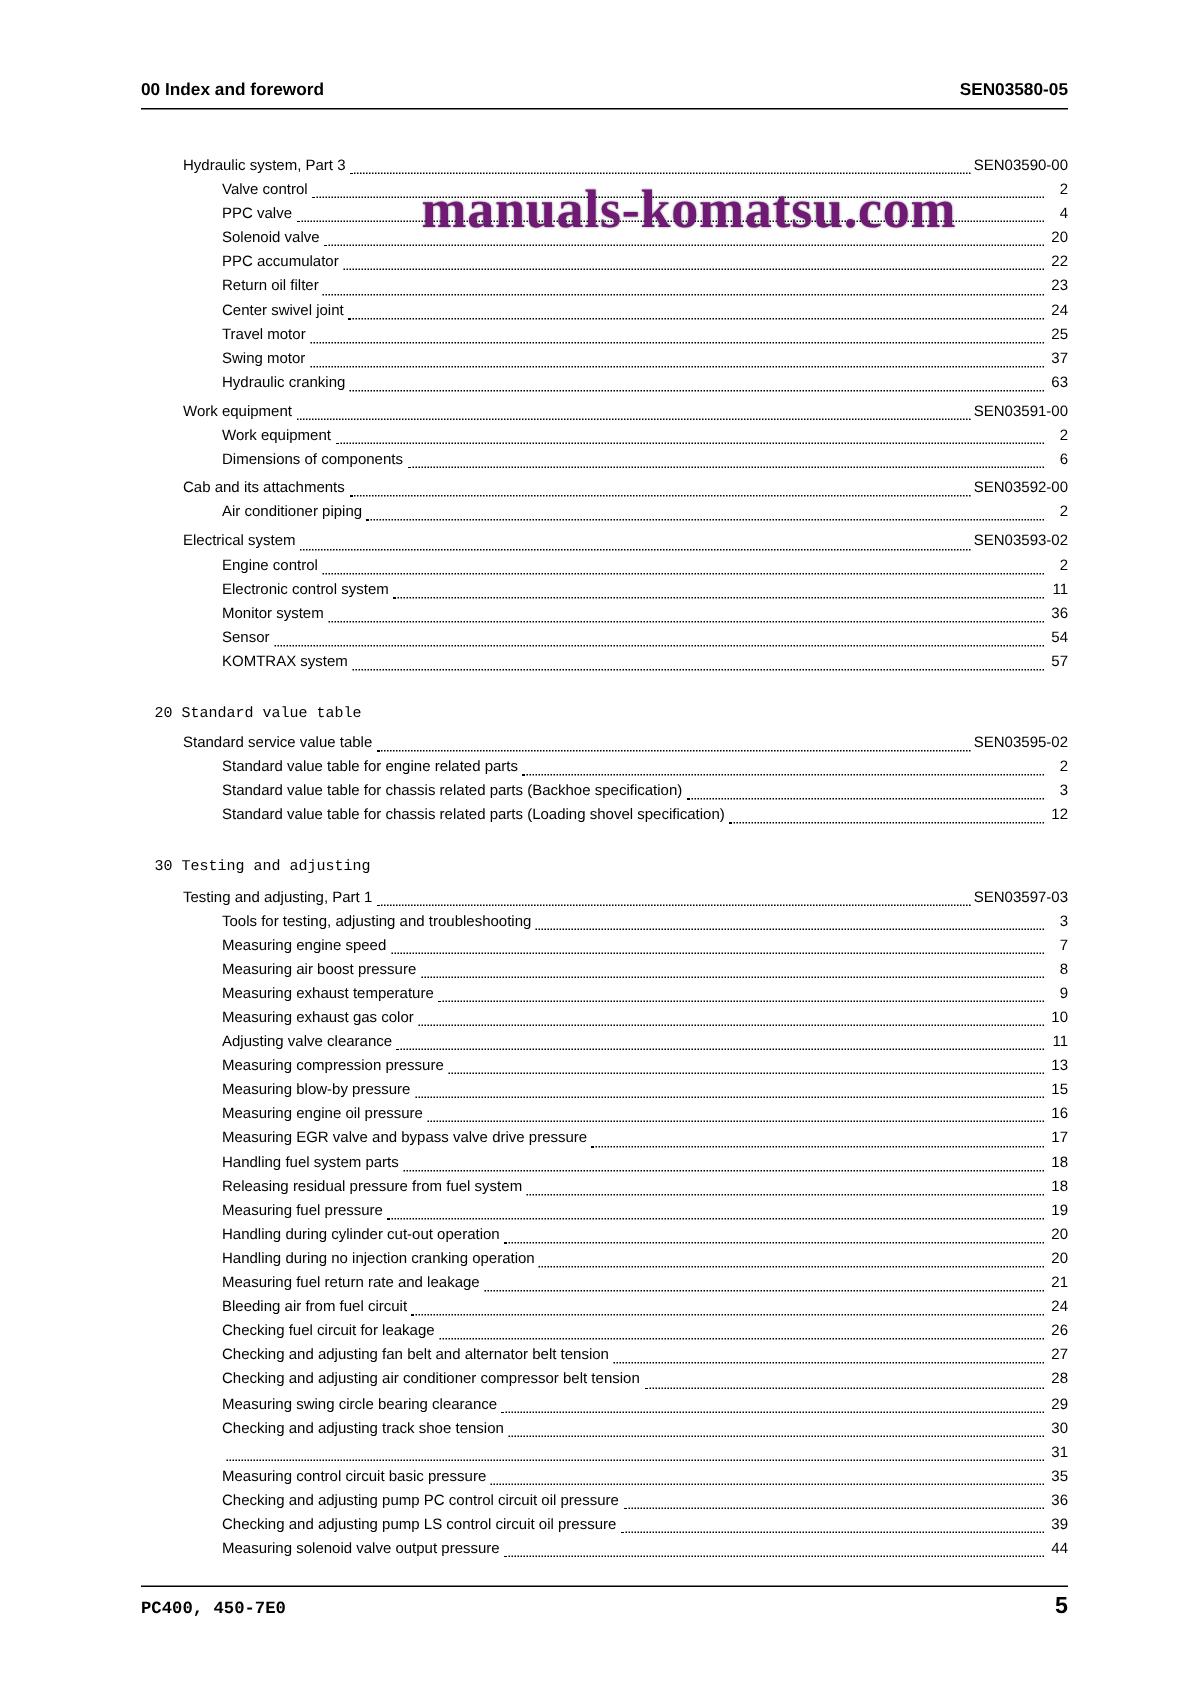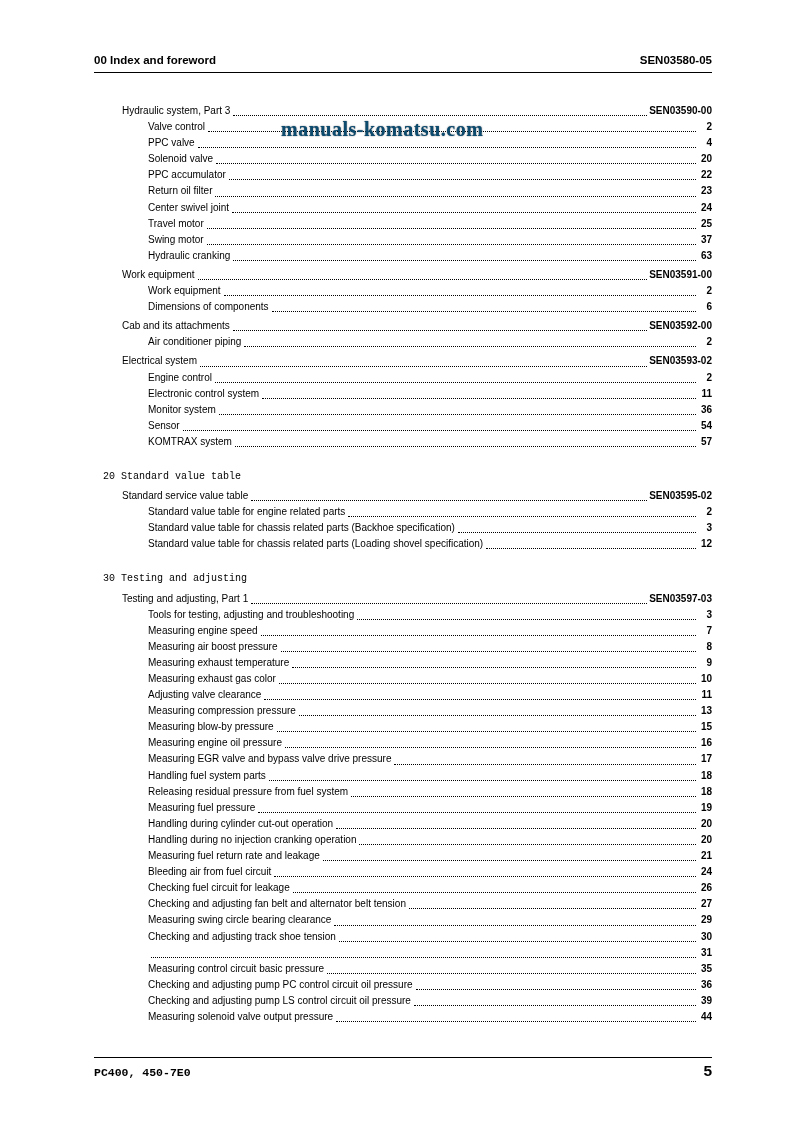--- a/index.html
+++ b/index.html
@@ -45,29 +45,29 @@
   .toc-label { white-space: nowrap; }
 
   .leader {
     flex: 1;
     min-width: 8px;
     border-bottom: 1.2px dotted #000;
     align-self: flex-end;
     margin: 0 2px 3px 3px;
   }
 
-  .toc-page { white-space: nowrap; min-width: 14px; text-align: right; font-weight: bold; }
+  .toc-page { white-space: nowrap; min-width: 14px; text-align: right; }
 
   .watermark {
     position: absolute;
     left: 281px; top: 118px;
     font-family: "Liberation Serif", serif;
     font-weight: bold;
-    font-size: 20px;
-    color: #0c4a6e;
+    font-size: 36px;
+    color: #701a75;
     letter-spacing: 0.5px;
     text-shadow: 0 0 1.5px rgba(0,0,0,0.55);
     pointer-events: none;
   }
 
   .footer-line {
     position: absolute;
     left: 94px; top: 1057px;
     width: 618px;
     border-top: 1px solid #000;
@@ -320,20 +320,25 @@
           <span class="toc-label">Checking fuel circuit for leakage</span>
           <span class="leader"></span>
           <span class="toc-page">26</span>
         </div>
         <div class="toc-row level-2">
           <span class="toc-label">Checking and adjusting fan belt and alternator belt tension</span>
           <span class="leader"></span>
           <span class="toc-page">27</span>
         </div>
         <div class="toc-row level-2">
+          <span class="toc-label">Checking and adjusting air conditioner compressor belt tension</span>
+          <span class="leader"></span>
+          <span class="toc-page">28</span>
+        </div>
+        <div class="toc-row level-2">
           <span class="toc-label">Measuring swing circle bearing clearance</span>
           <span class="leader"></span>
           <span class="toc-page">29</span>
         </div>
         <div class="toc-row level-2">
           <span class="toc-label">Checking and adjusting track shoe tension</span>
           <span class="leader"></span>
           <span class="toc-page">30</span>
         </div>
         <div class="toc-row level-2">

